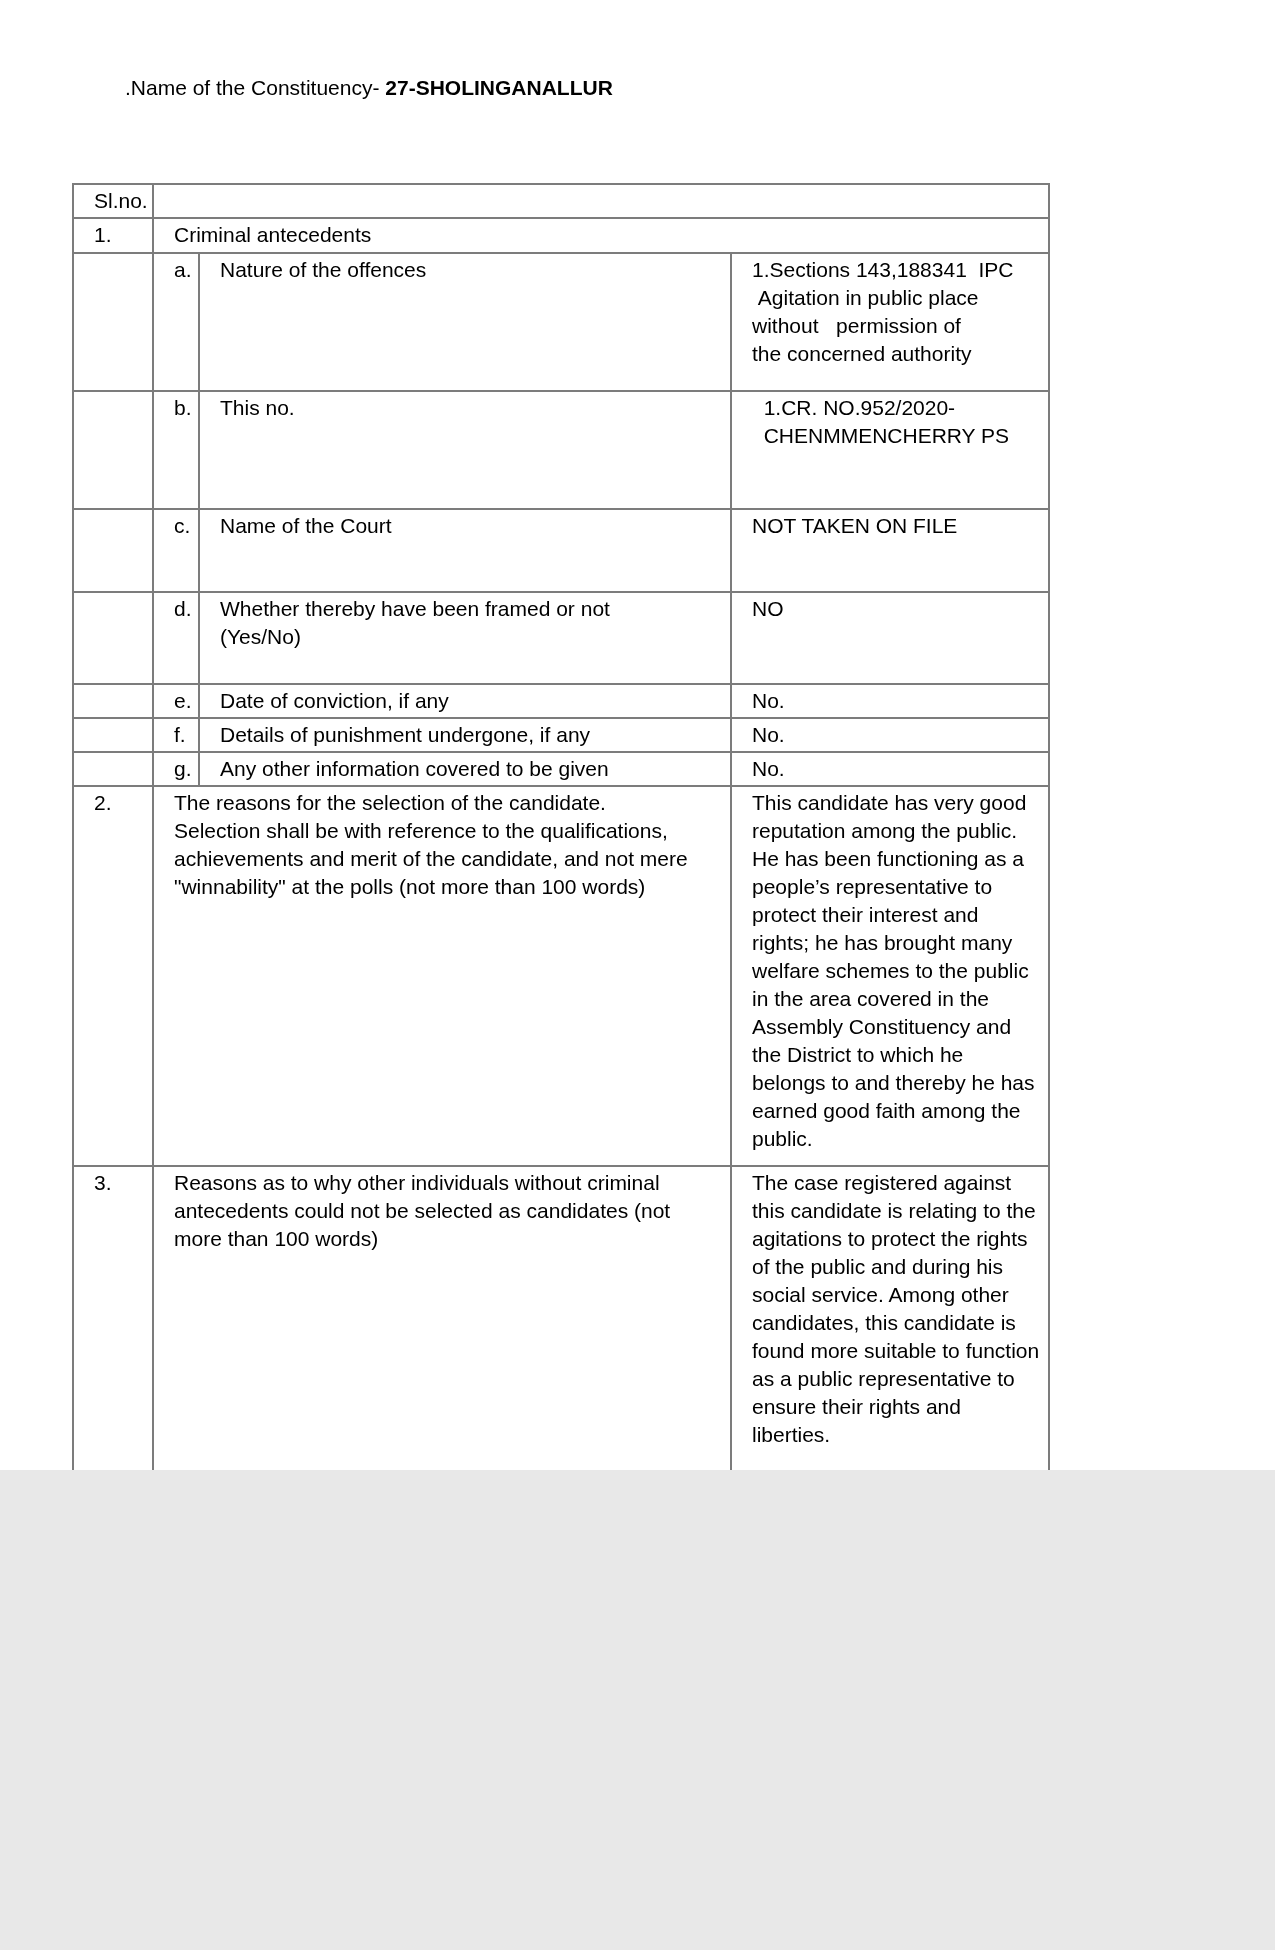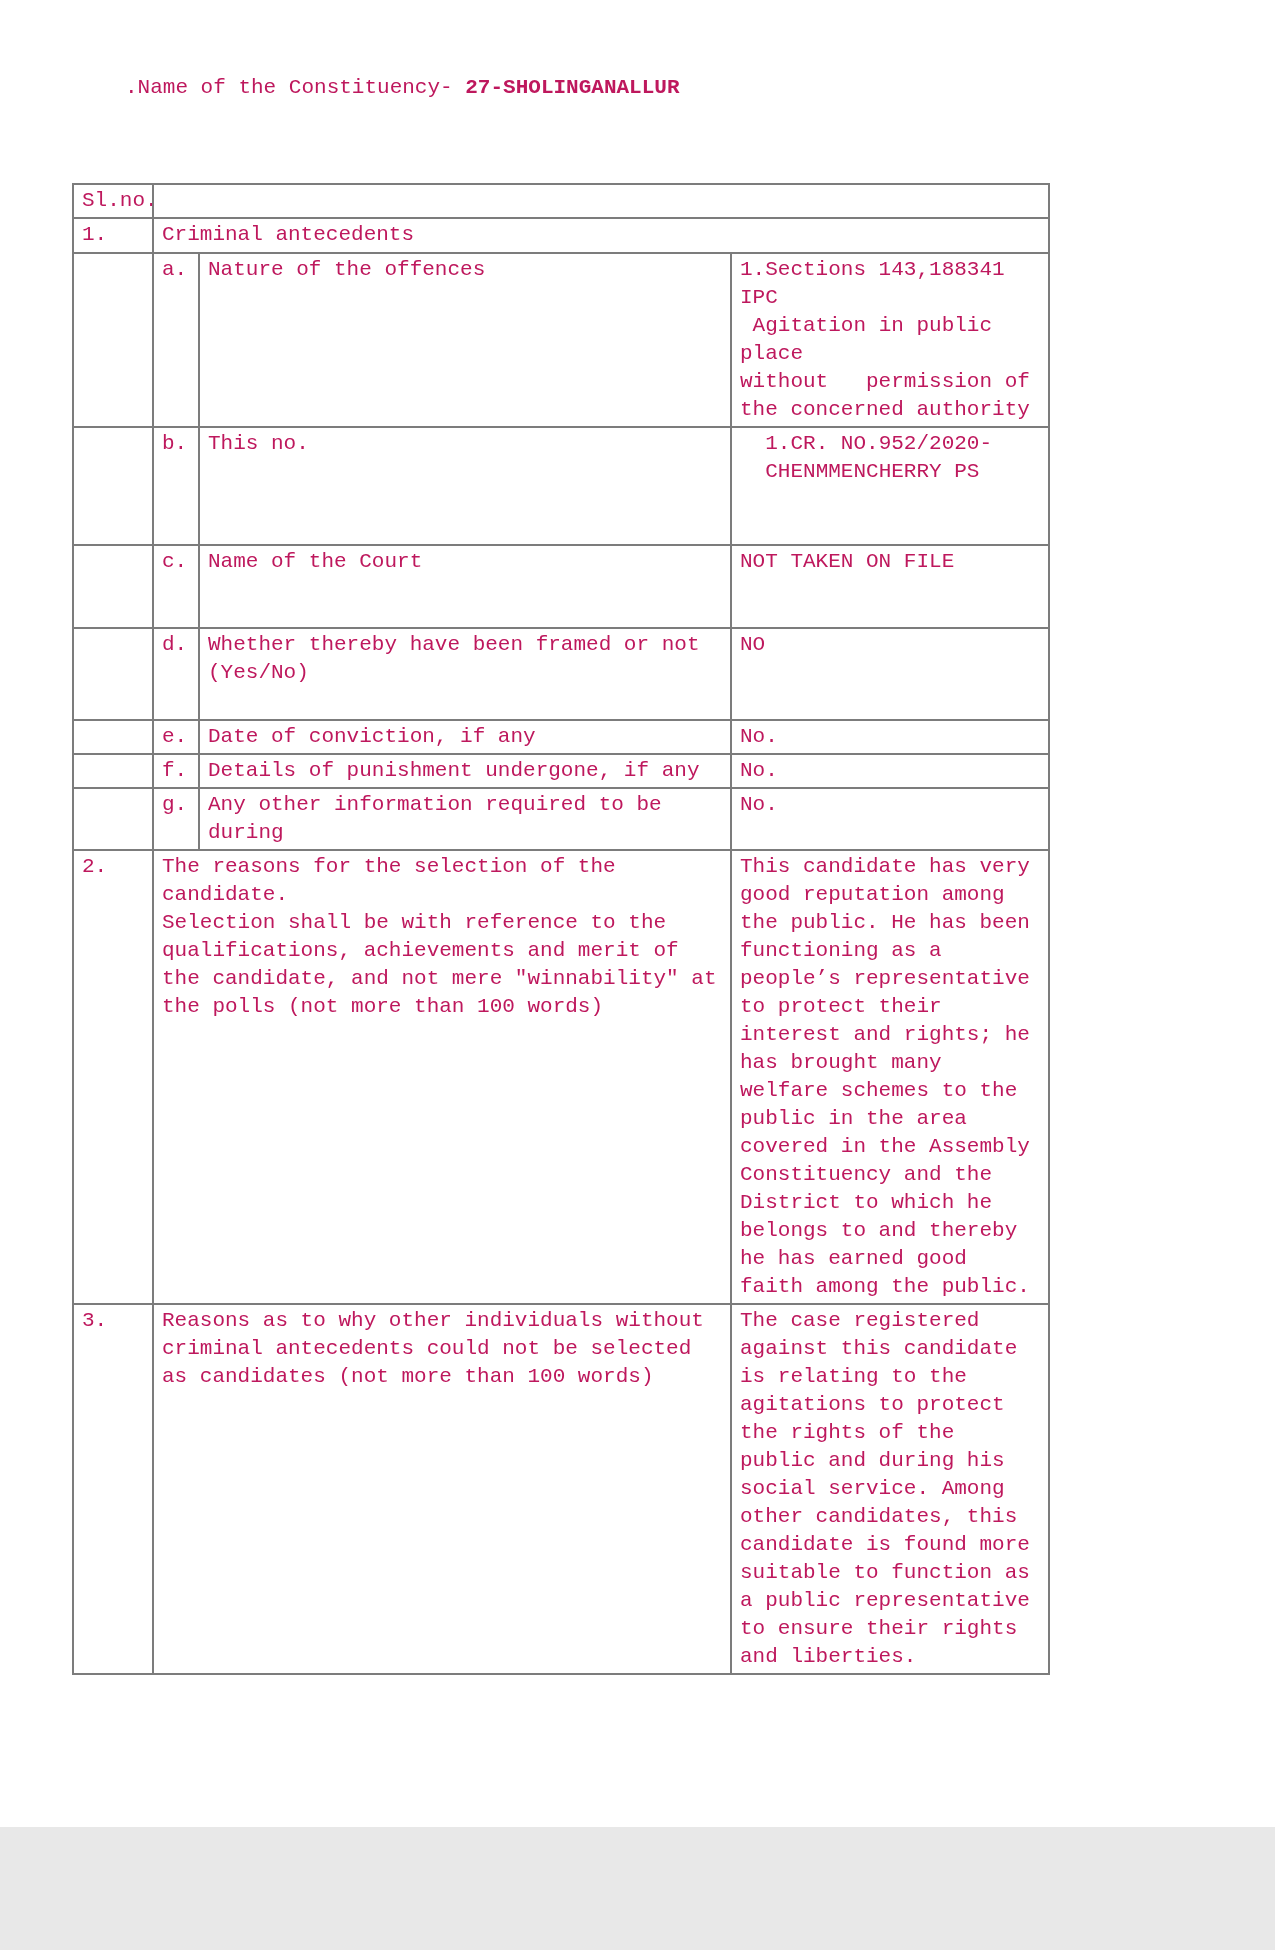--- a/index.html
+++ b/index.html
@@ -1,23 +1,23 @@
 <!DOCTYPE html>
 <html><head>
 <meta charset="utf-8">
 <style>
   html, body { margin: 0; padding: 0; background: #e8e8e8; }
   .page {
     position: relative;
     width: 1275px;
-    height: 1827px;
+    height: 1470px;
     margin: 0 auto;
     background: #ffffff;
-    font-family: Liberation Mono, monospace;
-    color: #be185d;
+    font-family: Liberation Sans, sans-serif;
+    color: #000000;
   }
   .titles {
     position: absolute;
     left: 125px;
     top: 76px;
     font-size: 21px;
     line-height: 24px;
   }
   .title-line { white-space: nowrap; }
   .title-line + .title-line { margin-top: 12px; }
@@ -29,21 +29,21 @@
     top: 183px;
     width: 976px;
     border-collapse: collapse;
     table-layout: fixed;
     font-size: 21px;
     line-height: 28px;
   }
   table.antecedents td {
     border: 2px solid #7c7c7c;
     vertical-align: top;
-    padding: 2px 8px 2px 8px;
+    padding: 2px 8px 2px 20px;
     overflow: hidden;
   }
   td.num { padding-left: 10px; }
   td.letter { padding-left: 8px; }
   td.lbl { white-space: pre-wrap; }
   td.val { white-space: pre-wrap; }
   
   tr.r-head   { height: 34px; }
   tr.r-1      { height: 35px; }
   tr.r-a      { height: 138px; }
@@ -127,21 +127,21 @@
     <tr class="r-f">
       <td></td>
       <td class="letter">f.</td>
       <td class="lbl">Details of punishment undergone, if any</td>
       <td class="val">No.</td>
     </tr>
 
     <tr class="r-g">
       <td></td>
       <td class="letter">g.</td>
-      <td class="lbl">Any other information required to be during</td>
+      <td class="lbl">Any other information covered to be given</td>
       <td class="val">No.</td>
     </tr>
 
     <tr class="r-2">
       <td class="num">2.</td>
       <td colspan="2" class="lbl">The reasons for the selection of the candidate.
 Selection shall be with reference to the qualifications, achievements and merit of the candidate, and not mere "winnability" at the polls (not more than 100 words)</td>
       <td class="val">This candidate has very good reputation among the public. He has been functioning as a people’s representative to protect their interest and rights; he has brought many welfare schemes to the public in the area covered in the Assembly Constituency and the District to which he belongs to and thereby he has earned good faith among the public.</td>
     </tr>
 

